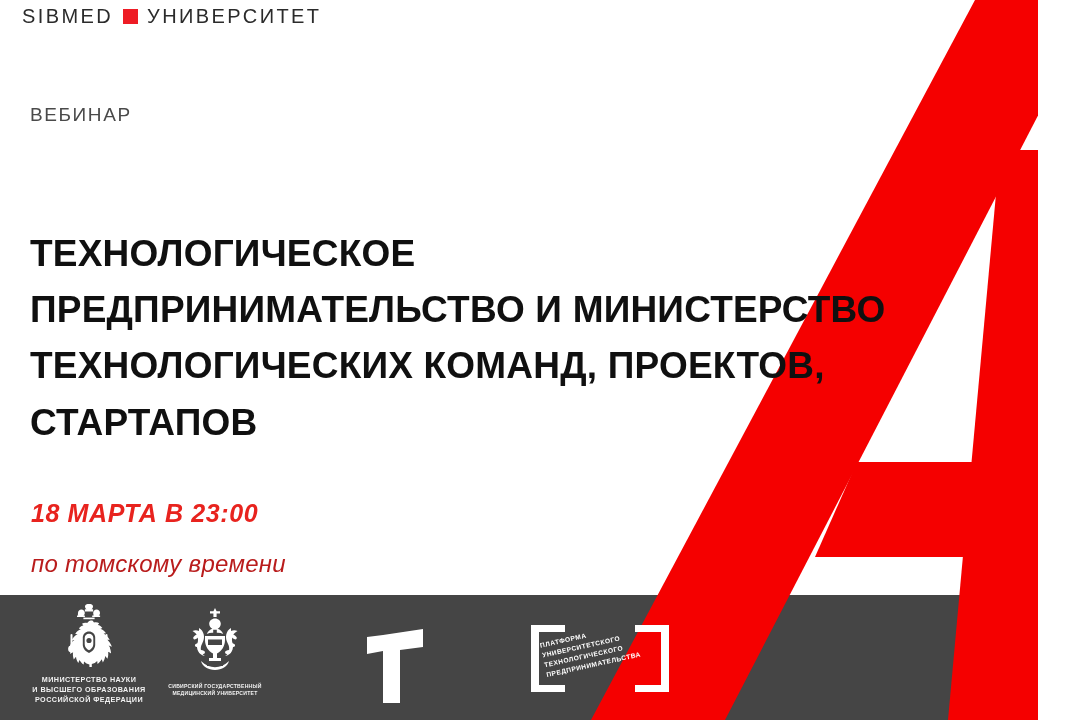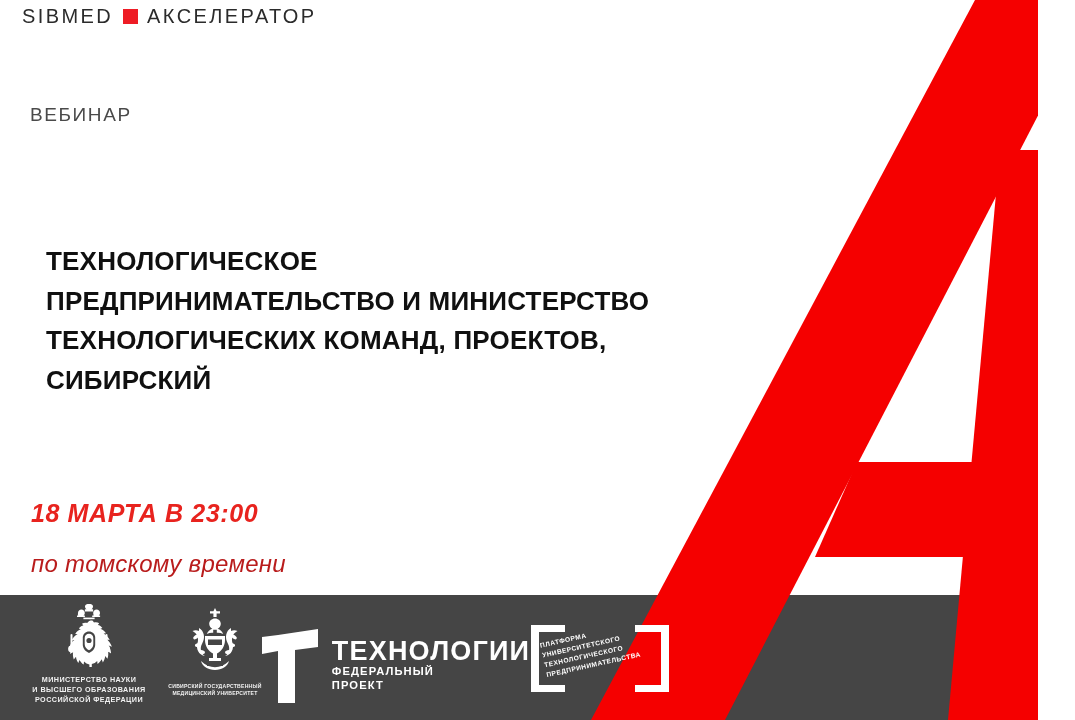--- a/index.html
+++ b/index.html
@@ -73,27 +73,27 @@
     color: #4a4a4a;
     z-index: 3;
   }
 
   
   .headline {
     position: absolute;
     left: 30px;
     top: 226px;
     width: 790px;
-    font-size: 26px;
+    font-size: 37px;
     font-weight: 700;
     line-height: 1.52;
     letter-spacing: 0.2px;
     color: #101010;
     z-index: 3;
-    margin: 16px;
+    margin: 0;
   }
   .headline span { display: block; white-space: nowrap; }
 
   
   .date-block {
     position: absolute;
     left: 31px;
     top: 498px;
     z-index: 3;
   }
@@ -203,30 +203,30 @@
     <polygon points="975,0 1075,0 1075,44 725,720 591,720" fill="#f50000"></polygon>
 
     <polygon points="1000,150 1075,150 1075,720 948,720" fill="#f50000"></polygon>
 
     <polygon points="857,462 1075,462 1075,557 815,557" fill="#f50000"></polygon>
   </svg>
 
   <div class="brand">
     <span class="brand-word">SIBMED</span>
     <span class="brand-square"></span>
-    <span class="brand-word">АКСЕЛЕРАТОР</span>
+    <span class="brand-word">УНИВЕРСИТЕТ</span>
   </div>
 
   <div class="eyebrow">ВЕБИНАР</div>
 
   <h1 class="headline">
     <span>ТЕХНОЛОГИЧЕСКОЕ</span>
     <span>ПРЕДПРИНИМАТЕЛЬСТВО И МИНИСТЕРСТВО</span>
     <span>ТЕХНОЛОГИЧЕСКИХ КОМАНД, ПРОЕКТОВ,</span>
-    <span>СИБИРСКИЙ</span>
+    <span>СТАРТАПОВ</span>
   </h1>
 
   <div class="date-block">
     <div class="date-main">18 МАРТА В 23:00</div>
     <div class="date-sub">по томскому времени</div>
   </div>
 
   <div class="logo-row">
 
     <div class="logo logo-minobr">
@@ -290,27 +290,20 @@
         <div>МЕДИЦИНСКИЙ УНИВЕРСИТЕТ</div>
       </div>
     </div>
 
     <div class="logo logo-tech">
       <div class="tech-lockup">
         <span style="line-height:0;">
           <svg width="60" height="76" viewBox="0 0 60 76" aria-hidden="true">
             <polygon points="18,8 58,2 58,20 35,23 35,76 18,76 18,24 2,27 2,10" fill="#ffffff"></polygon>
           </svg>
-        </span>
-        <span class="tech-text">
-          <span class="tech-title">ТЕХНОЛОГИИ</span>
-          <span class="tech-sub">
-            <div>ФЕДЕРАЛЬНЫЙ</div>
-            <div>ПРОЕКТ</div>
-          </span>
         </span>
       </div>
     </div>
 
     <div class="logo logo-plat">
       <div class="plat-wrap">
         <span style="line-height:0;">
           <svg width="150" height="72" viewBox="0 0 150 72" aria-hidden="true">
             <polygon points="6,2 40,2 40,9 14,9 14,62 40,62 40,69 6,69" fill="#ffffff"></polygon>
             <polygon points="144,2 110,2 110,9 136,9 136,62 110,62 110,69 144,69" fill="#ffffff"></polygon>

